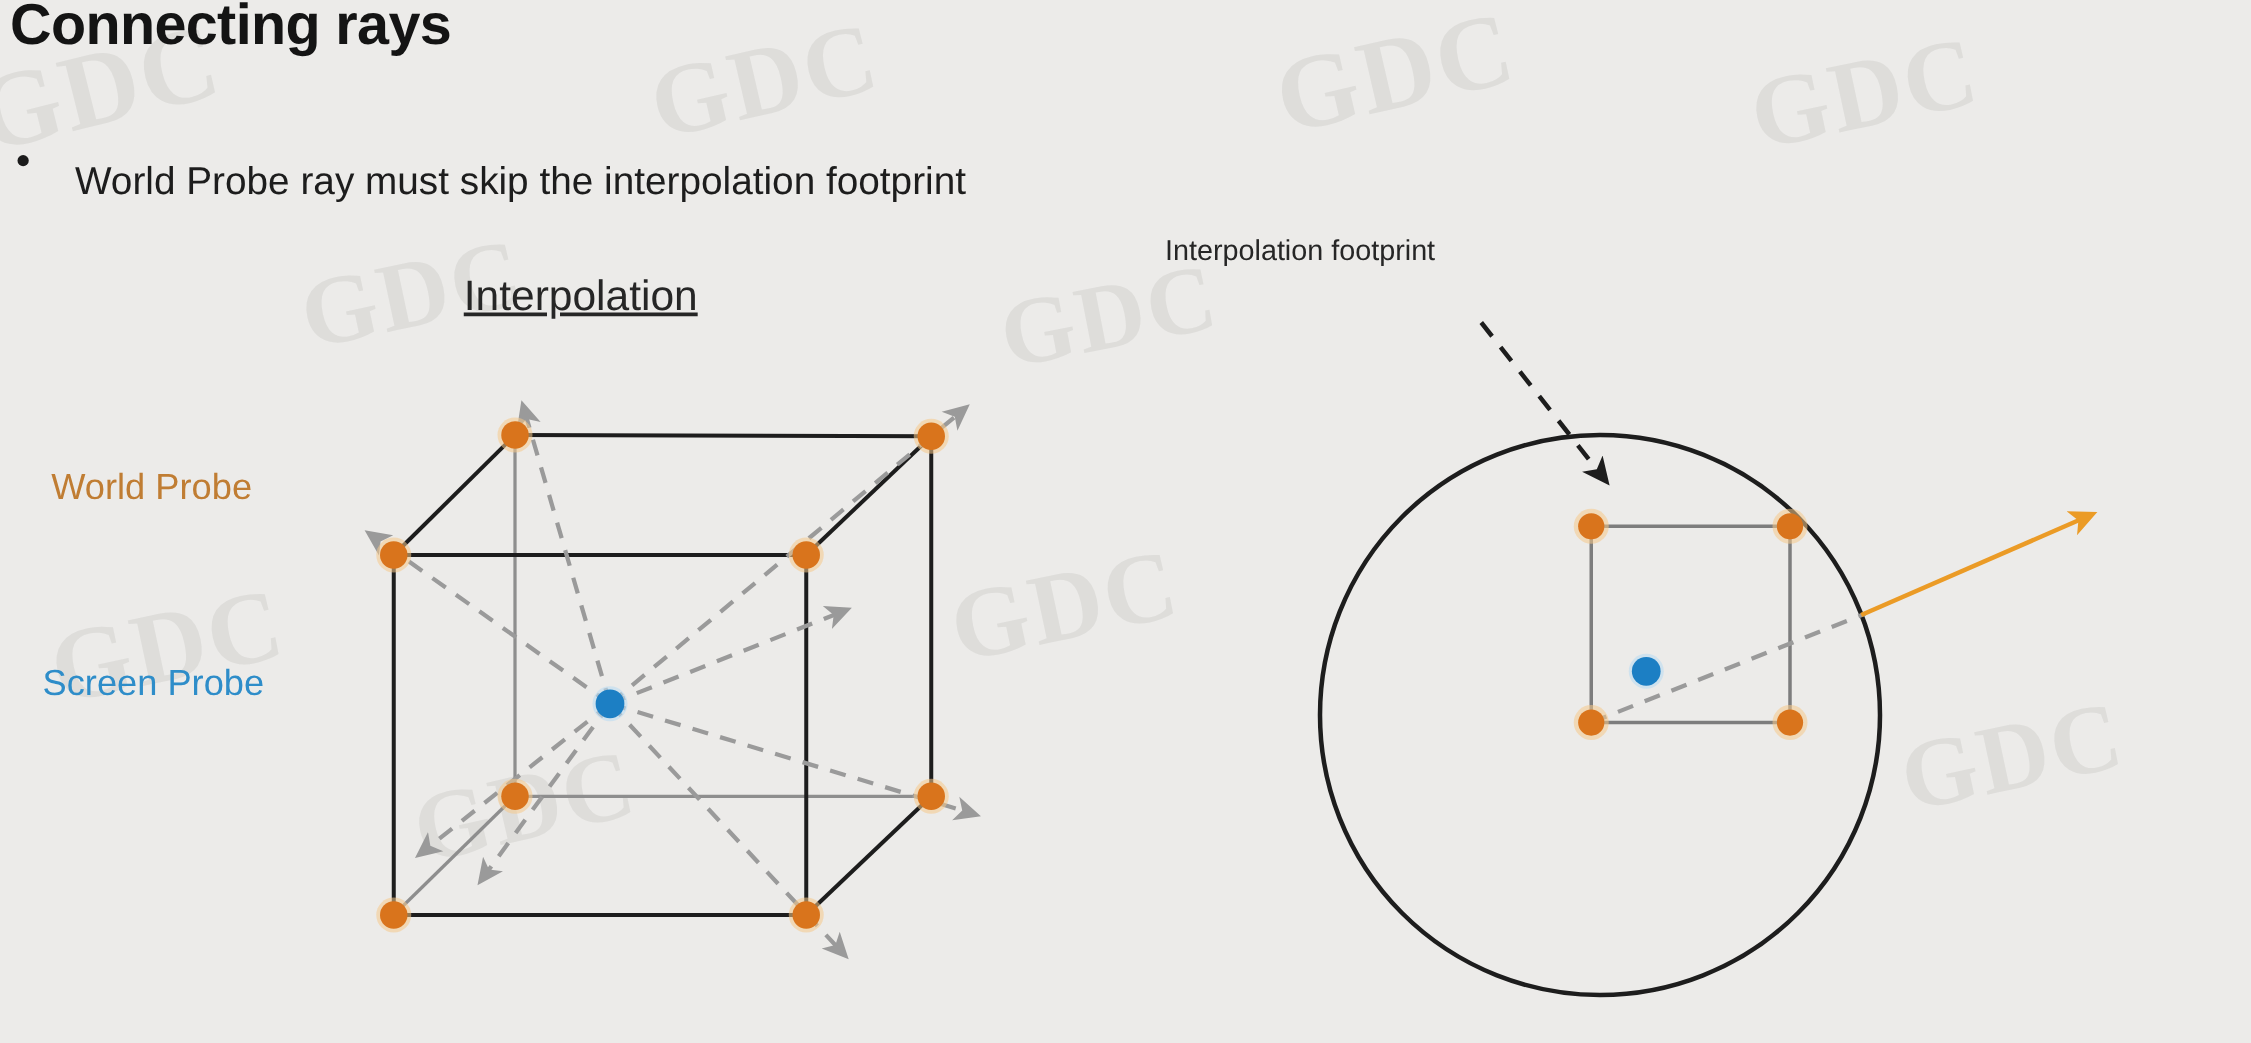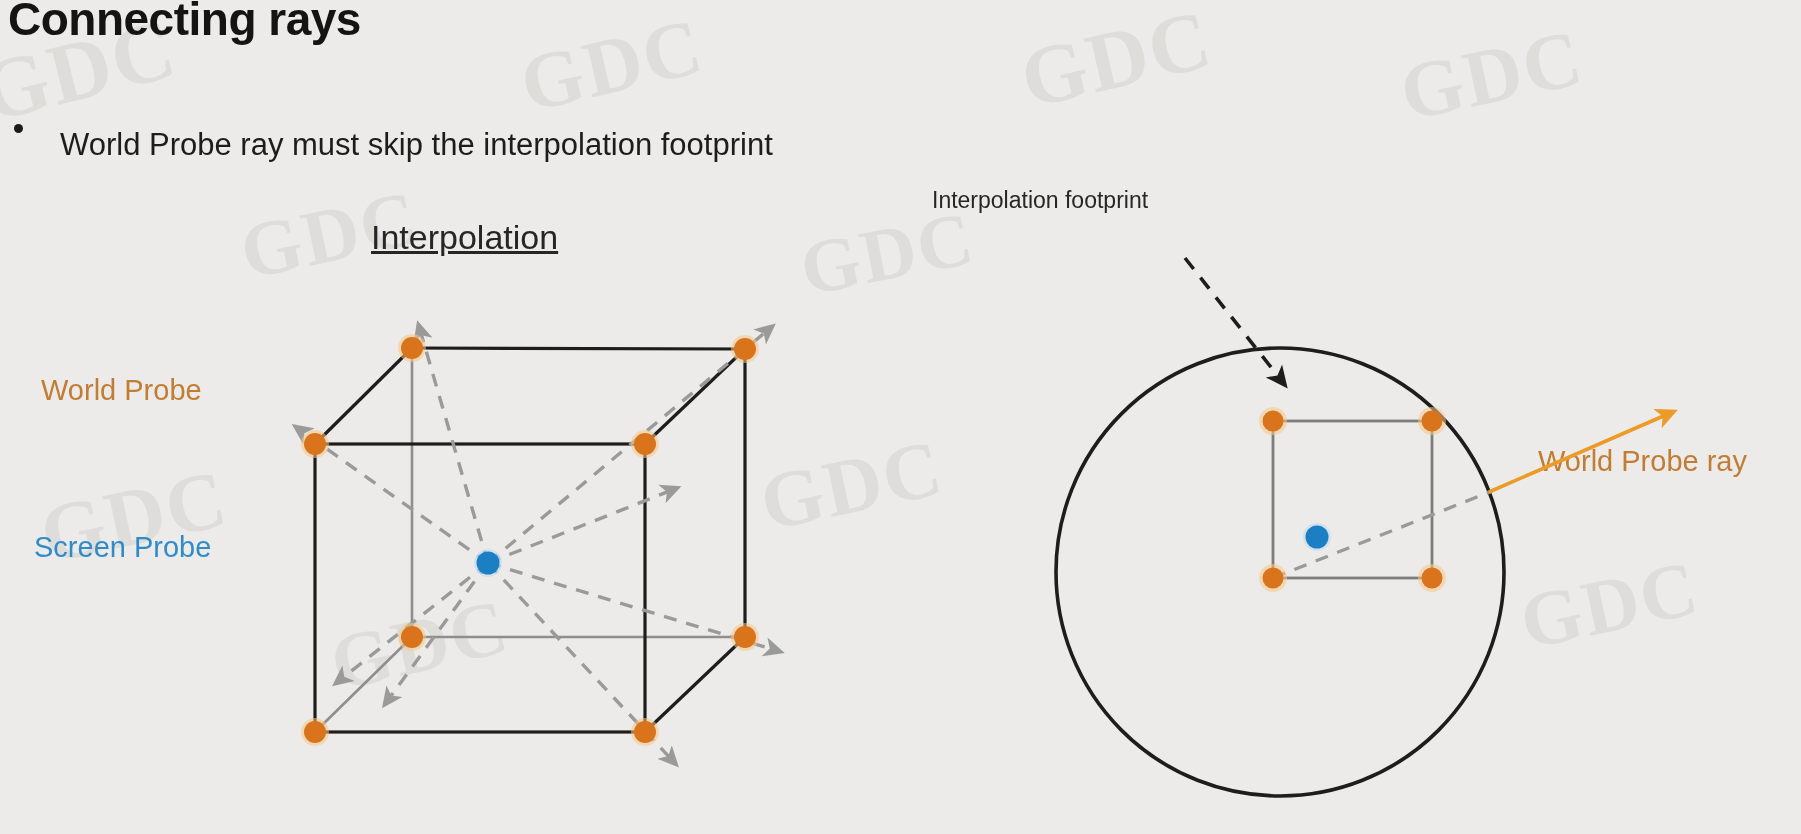--- a/index.html
+++ b/index.html
@@ -142,21 +142,20 @@
 
   <div id="bullet-row">
     <div id="bullet-dot"></div>
     <div id="bullet-text">World Probe ray must skip the interpolation footprint</div>
   </div>
 
   <div class="label" id="label-interpolation">Interpolation</div>
   <div class="label" id="label-world-probe">World Probe</div>
   <div class="label" id="label-screen-probe">Screen Probe</div>
   <div class="label" id="label-footprint">Interpolation footprint</div>
-  <div class="label" id="label-world-probe-ray">World Probe ray</div>
 
   <svg class="fig" viewBox="0 0 1801 834">
     <defs>
       <marker id="arrow-gray" markerWidth="7" markerHeight="7" refX="3.2" refY="3.5" orient="auto" markerUnits="strokeWidth">
         <path d="M0,0.6 L6.2,3.5 L0,6.4 L1.6,3.5 Z" fill="#9a9a9a"></path>
       </marker>
       <marker id="arrow-black" markerWidth="7" markerHeight="7" refX="3.2" refY="3.5" orient="auto" markerUnits="strokeWidth">
         <path d="M0,0.6 L6.2,3.5 L0,6.4 L1.6,3.5 Z" fill="#1d1d1d"></path>
       </marker>
       <marker id="arrow-orange" markerWidth="7" markerHeight="7" refX="3.2" refY="3.5" orient="auto" markerUnits="strokeWidth">

